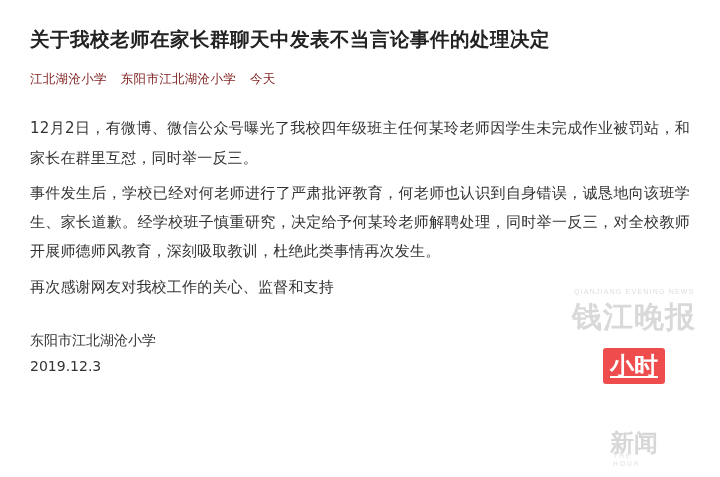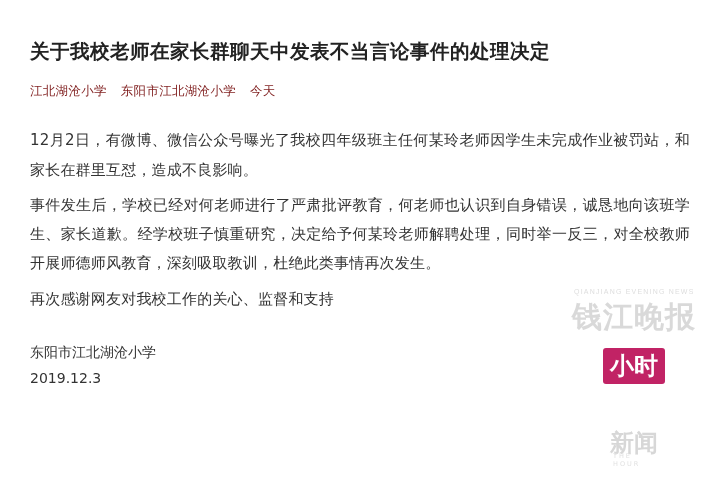--- a/index.html
+++ b/index.html
@@ -11,21 +11,21 @@
     height: 477px;
     background: #ffffff;
     font-family: "DejaVu Sans", "Liberation Sans", sans-serif;
     overflow: hidden;
   }
   .page {
     position: relative;
     width: 720px;
     height: 477px;
     box-sizing: border-box;
-    padding: 38px 30px 0 30px;
+    padding: 26px 30px 0 30px;
     background: #ffffff;
   }
   .doc-title {
     font-size: 19.5px;
     font-weight: 700;
     color: #222222;
     letter-spacing: 0.5px;
     line-height: 1.4;
     margin: 0 0 18px 0;
   }
@@ -79,27 +79,28 @@
     position: absolute;
     top: -9px;
     left: 2px;
     font-size: 7px;
     letter-spacing: 1.2px;
     color: #dcdcdc;
     font-family: "Liberation Sans", sans-serif;
     font-weight: 400;
   }
   .wm-badge {
-    background: #be185d;
+    background: #ef4444;
     color: #ffffff;
     font-size: 24px;
     font-weight: 700;
     padding: 2px 7px;
     border-radius: 3px;
     font-family: "DejaVu Sans", "Liberation Sans", sans-serif;
+    text-decoration: underline;
   }
   .wm-tail {
     font-size: 24px;
     font-weight: 700;
     color: #d5d5d5;
     font-family: "DejaVu Sans", "Liberation Sans", sans-serif;
     position: relative;
     margin-top: 33px;
   }
   .wm-tail-sub {
@@ -119,21 +120,21 @@
 
   <h1 class="doc-title">关于我校老师在家长群聊天中发表不当言论事件的处理决定</h1>
 
   <div class="meta-row">
     <span>江北湖沧小学</span>
     <span>东阳市江北湖沧小学</span>
     <span>今天</span>
   </div>
 
   <div class="body-text">
-    <p>12月2日，有微博、微信公众号曝光了我校四年级班主任何某玲老师因学生未完成作业被罚站，和家长在群里互怼，造成不良影响。</p>
+    <p>12月2日，有微博、微信公众号曝光了我校四年级班主任何某玲老师因学生未完成作业被罚站，和家长在群里互怼，同时举一反三。</p>
     <p>事件发生后，学校已经对何老师进行了严肃批评教育，何老师也认识到自身错误，诚恳地向该班学生、家长道歉。经学校班子慎重研究，决定给予何某玲老师解聘处理，同时举一反三，对全校教师开展师德师风教育，深刻吸取教训，杜绝此类事情再次发生。</p>
     <p>再次感谢网友对我校工作的关心、监督和支持</p>
   </div>
 
   <div class="signature">
     <div>东阳市江北湖沧小学</div>
     <div>2019.12.3</div>
   </div>
 
   <div class="watermark">

